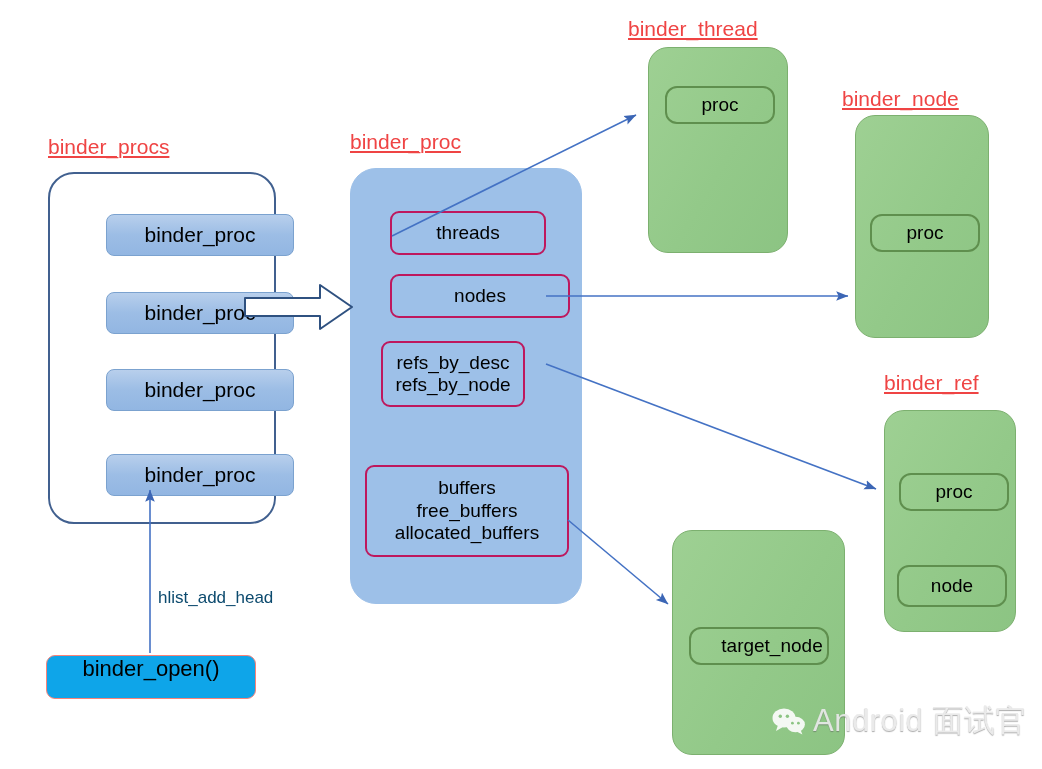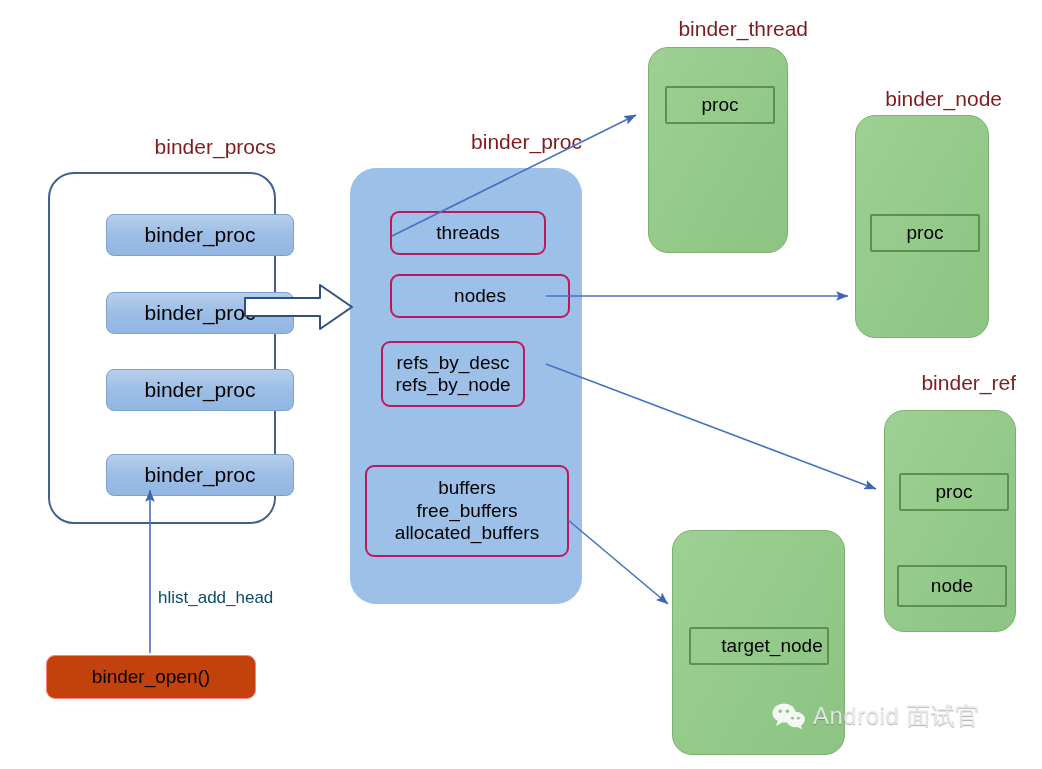--- a/index.html
+++ b/index.html
@@ -13,24 +13,25 @@
   #canvas {
     position: relative;
     width: 1042px;
     height: 769px;
     background: #ffffff;
     overflow: hidden;
   }
   .title {
     position: absolute;
     font-size: 21px;
-    color: #7f1d1d;
+    color: #ef4444;
     white-space: nowrap;
-    text-align: right;
+    text-align: left;
     line-height: 1;
+    text-decoration: underline;
   }
   
   #procs-container {
     position: absolute;
     left: 48px;
     top: 172px;
     width: 228px;
     height: 352px;
     border: 2px solid #41608f;
     border-radius: 26px;
@@ -83,43 +84,43 @@
   .green-box {
     position: absolute;
     border: 1px solid #7cb06f;
     border-radius: 20px;
     background: linear-gradient(120deg, #9ed093 0%, #93c989 55%, #8cc483 100%);
     box-sizing: border-box;
   }
   .inner-green {
     position: absolute;
     border: 2px solid #5f8f4e;
-    border-radius: 2px;
+    border-radius: 12px;
     background: transparent;
     color: #000000;
     font-size: 19px;
     display: flex;
     align-items: center;
     justify-content: center;
     box-sizing: border-box;
   }
   
   #binder-open-box {
     position: absolute;
     left: 46px;
     top: 655px;
     width: 210px;
     height: 44px;
-    background: #c2410c;
+    background: #0ea5e9;
     border: 1px solid #fa8278;
     border-radius: 9px;
     color: #000000;
-    font-size: 19px;
-    display: flex;
-    align-items: center;
+    font-size: 22px;
+    display: flex;
+    align-items: flex-start;
     justify-content: center;
     box-sizing: border-box;
   }
   #hlist-label {
     position: absolute;
     left: 158px;
     top: 588px;
     font-size: 17px;
     color: #0c4a6e;
     white-space: nowrap;
@@ -136,21 +137,21 @@
   #watermark {
     position: absolute;
     left: 772px;
     top: 700px;
     display: flex;
     align-items: center;
     gap: 7px;
     opacity: 0.92;
   }
   #watermark .wm-text {
-    font-size: 24px;
+    font-size: 31px;
     color: #e9e9e9;
     text-shadow: 0 1px 1px rgba(90,90,90,0.55);
     white-space: nowrap;
     letter-spacing: 0.5px;
   }
 </style>
 </head>
 <body>
 
 <div id="canvas">

